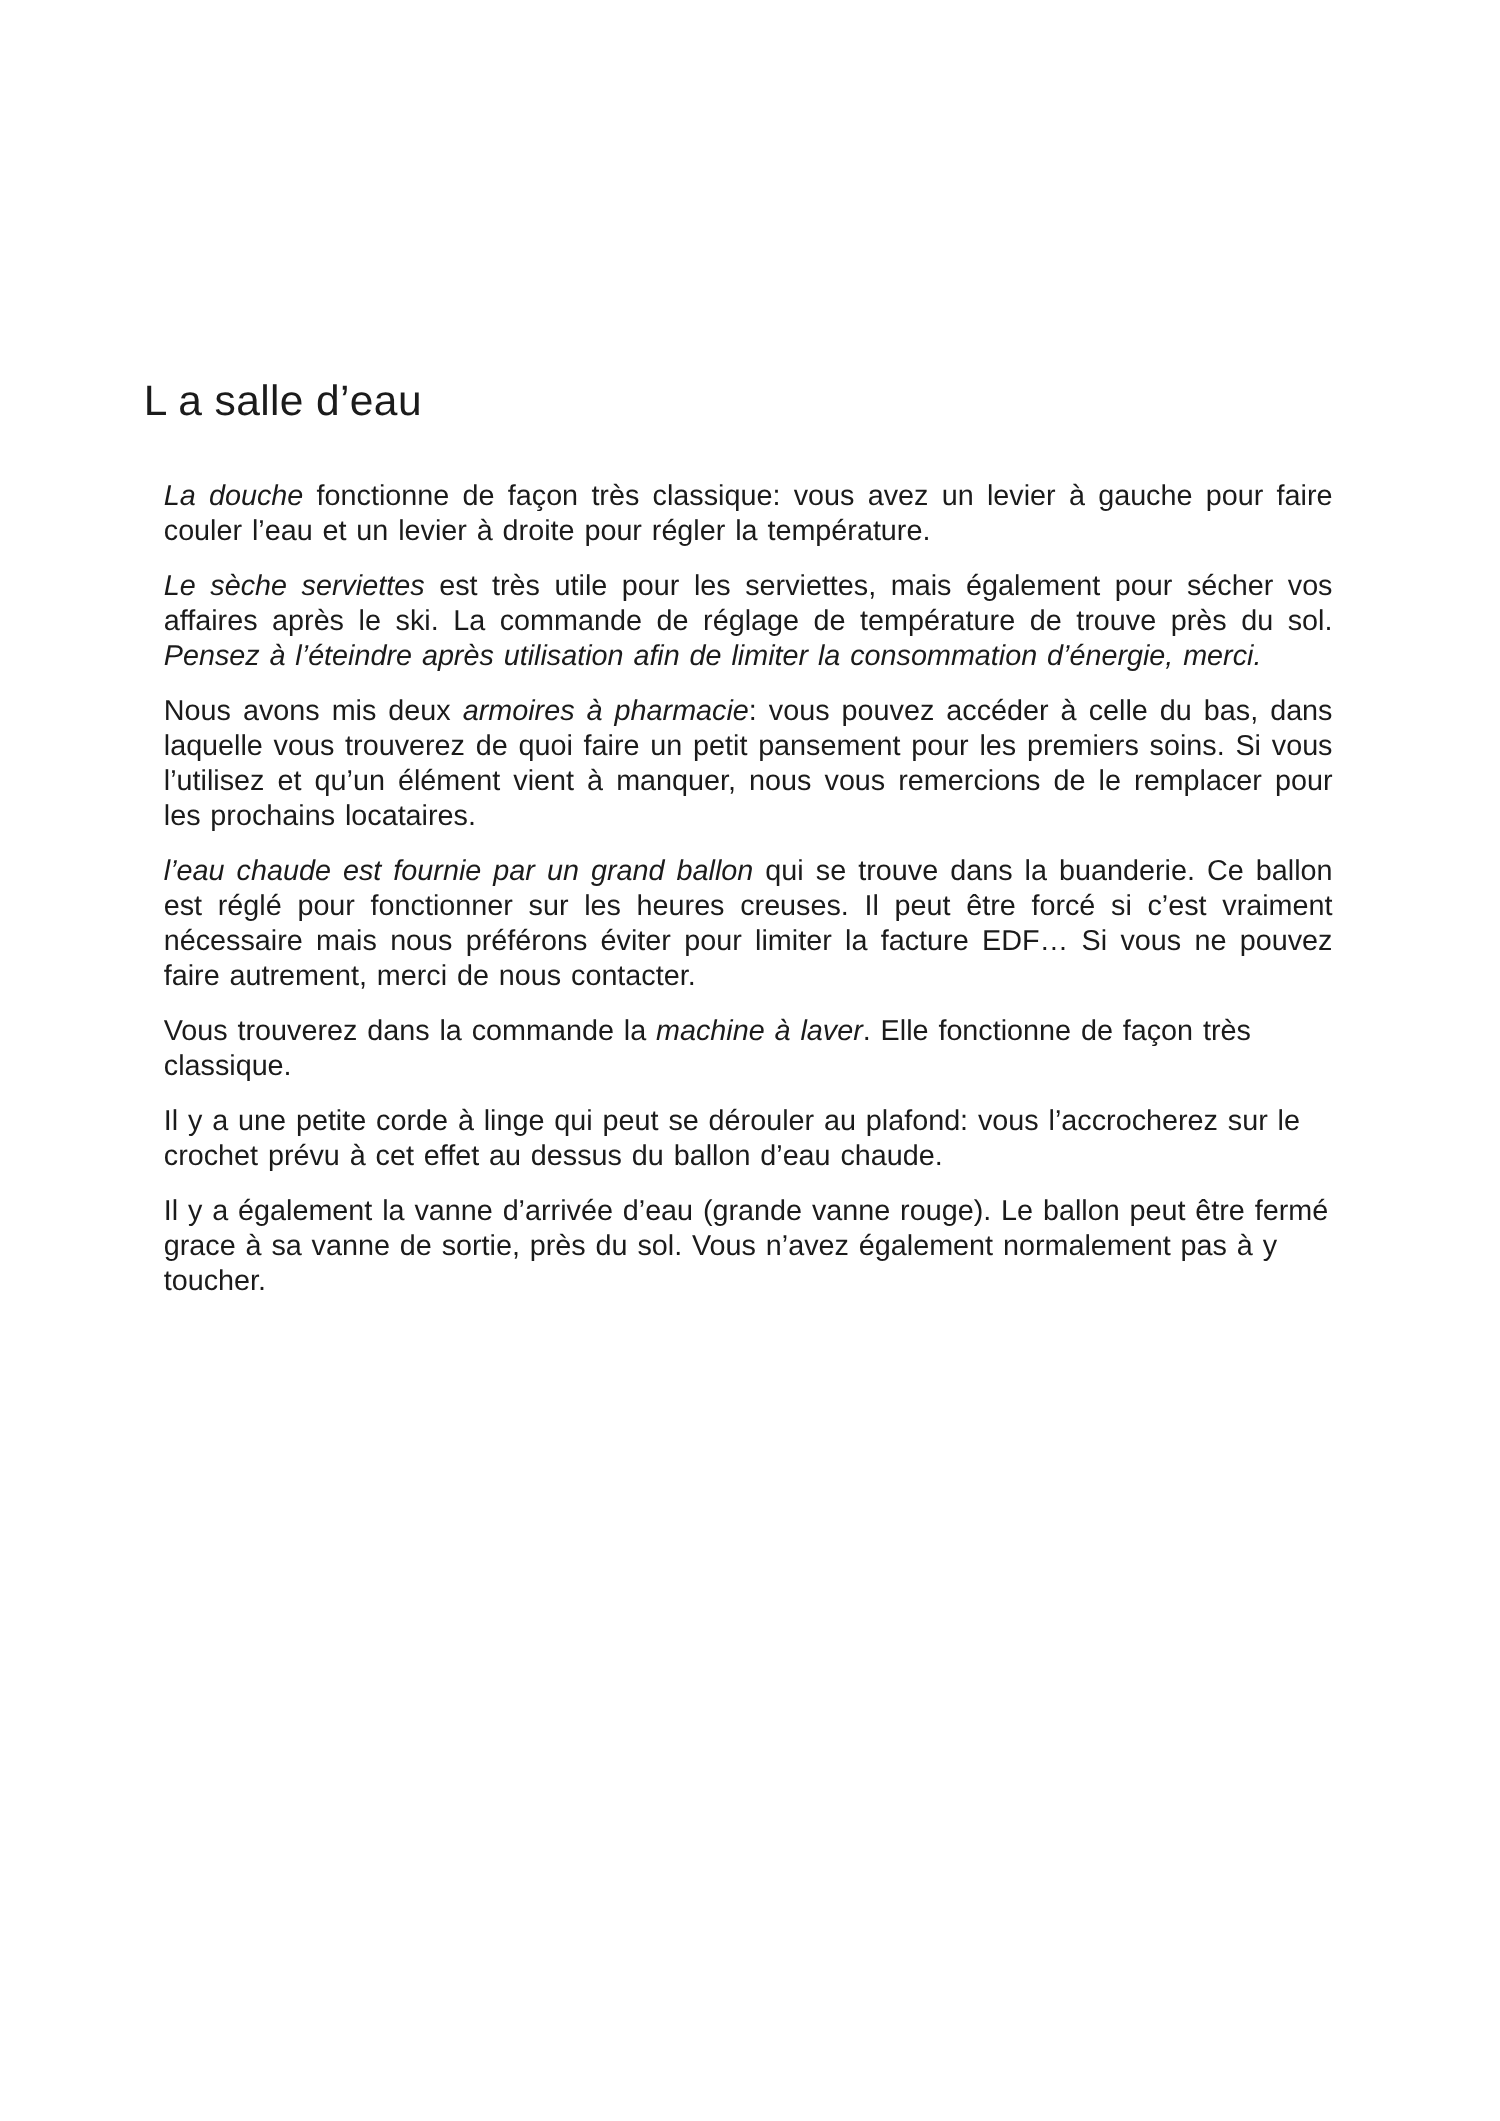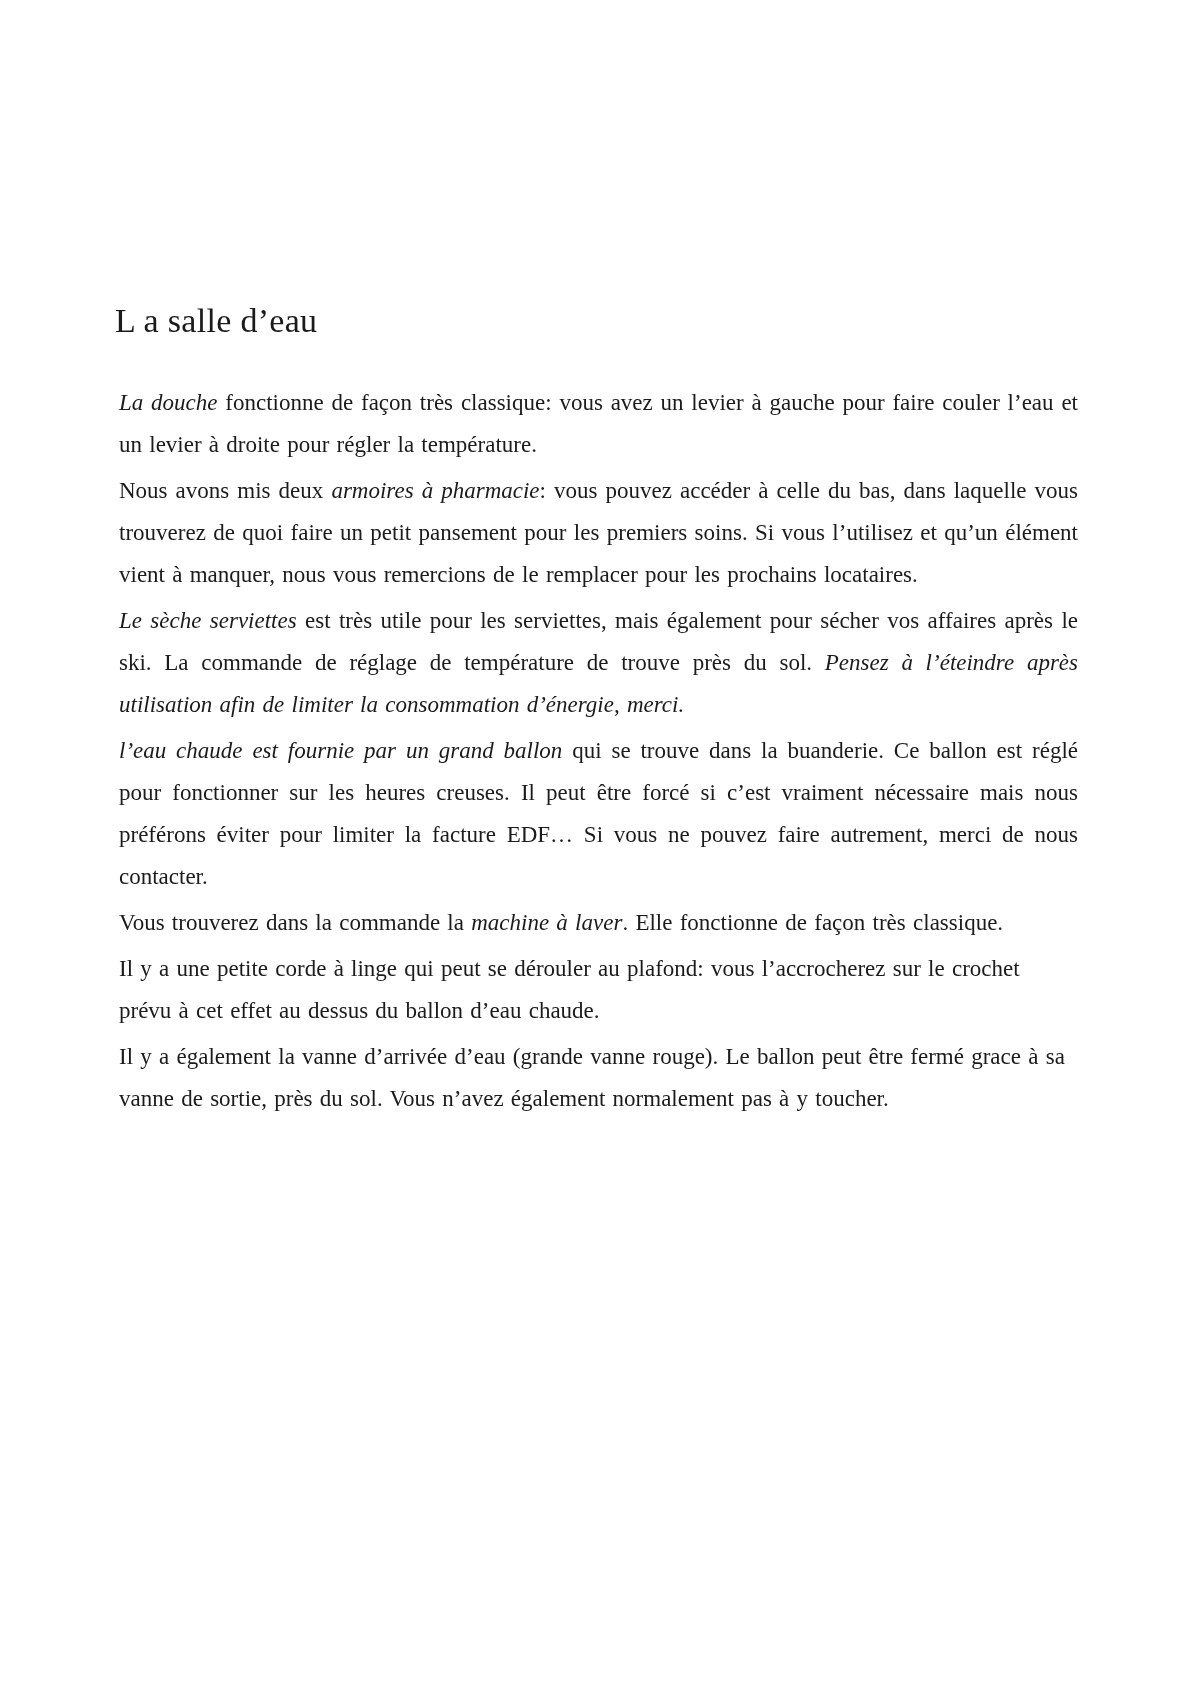--- a/index.html
+++ b/index.html
@@ -1,59 +1,59 @@
 <!DOCTYPE html>
 <html><head>
 <meta charset="utf-8">
 <style>
   html, body { margin: 0; padding: 0; background: #ffffff; }
   .page {
     position: relative;
     width: 1200px;
     height: 1341px;
     background: #ffffff;
-    font-family: Liberation Serif, serif;
+    font-family: Liberation Sans, sans-serif;
     color: #1b1b1b;
     overflow: hidden;
   }
   .content {
     position: absolute;
     left: 115px;
     top: 300px;
     width: 967px;
   }
   .doc-section { margin: 0; }
   .heading {
     font-size: 34px;
     line-height: 42px;
     font-weight: 400;
     letter-spacing: 0.3px;
     margin: 0 0 40px 0;
   }
   .doc-section + .doc-section .heading { margin-top: 34px; }
   .para {
     font-size: 23px;
-    line-height: 42px;
-    margin: 4px;
+    line-height: 28px;
+    margin: 16px;
     word-spacing: 1.5px;
   }
   .sec-justify .para { text-align: justify; }
   .sec-left .para { text-align: left; }
   .it { font-style: italic; }
 </style>
 </head>
 <body>
 
 <div class="page">
   <div class="content" id="doc-root" style="color: rgb(27, 27, 27);">
       <section class="doc-section sec-justify">
         <h1 class="heading">L a salle d’eau</h1>
         <p class="para"><span class="it">La douche</span><span> fonctionne de façon très classique: vous avez un levier à gauche pour faire couler l’eau et un levier à droite pour régler la température.</span></p>
+        <p class="para"><span class="it">Le sèche serviettes</span><span> est très utile pour les serviettes, mais également pour sécher vos affaires après le ski. La commande de réglage de température de trouve près du sol. </span><span class="it">Pensez à l’éteindre après utilisation afin de limiter la consommation d’énergie, merci.</span></p>
         <p class="para"><span>Nous avons mis deux </span><span class="it">armoires à pharmacie</span><span>: vous pouvez accéder à celle du bas, dans laquelle vous trouverez de quoi faire un petit pansement pour les premiers soins. Si vous l’utilisez et qu’un élément vient à manquer, nous vous remercions de le remplacer pour les prochains locataires.</span></p>
-        <p class="para"><span class="it">Le sèche serviettes</span><span> est très utile pour les serviettes, mais également pour sécher vos affaires après le ski. La commande de réglage de température de trouve près du sol. </span><span class="it">Pensez à l’éteindre après utilisation afin de limiter la consommation d’énergie, merci.</span></p>
         <p class="para"><span class="it">l’eau chaude est fournie par un grand ballon</span><span> qui se trouve dans la buanderie. Ce ballon est réglé pour fonctionner sur les heures creuses. Il peut être forcé si c’est vraiment nécessaire mais nous préférons éviter pour limiter la facture EDF… Si vous ne pouvez faire autrement, merci de nous contacter.</span></p>
       </section>
       <section class="doc-section sec-left">
         <p class="para"><span>Vous trouverez dans la commande la </span><span class="it">machine à laver</span><span>. Elle fonctionne de façon très classique.</span></p>
         <p class="para"><span>Il y a une petite corde à linge qui peut se dérouler au plafond: vous l’accrocherez sur le crochet prévu à cet effet au dessus du ballon d’eau chaude.</span></p>
         <p class="para"><span>Il y a également la vanne d’arrivée d’eau (grande vanne rouge). Le ballon peut être fermé grace à sa vanne de sortie, près du sol. Vous n’avez également normalement pas à y toucher.</span></p>
       </section>
     </div>
 </div>
 

